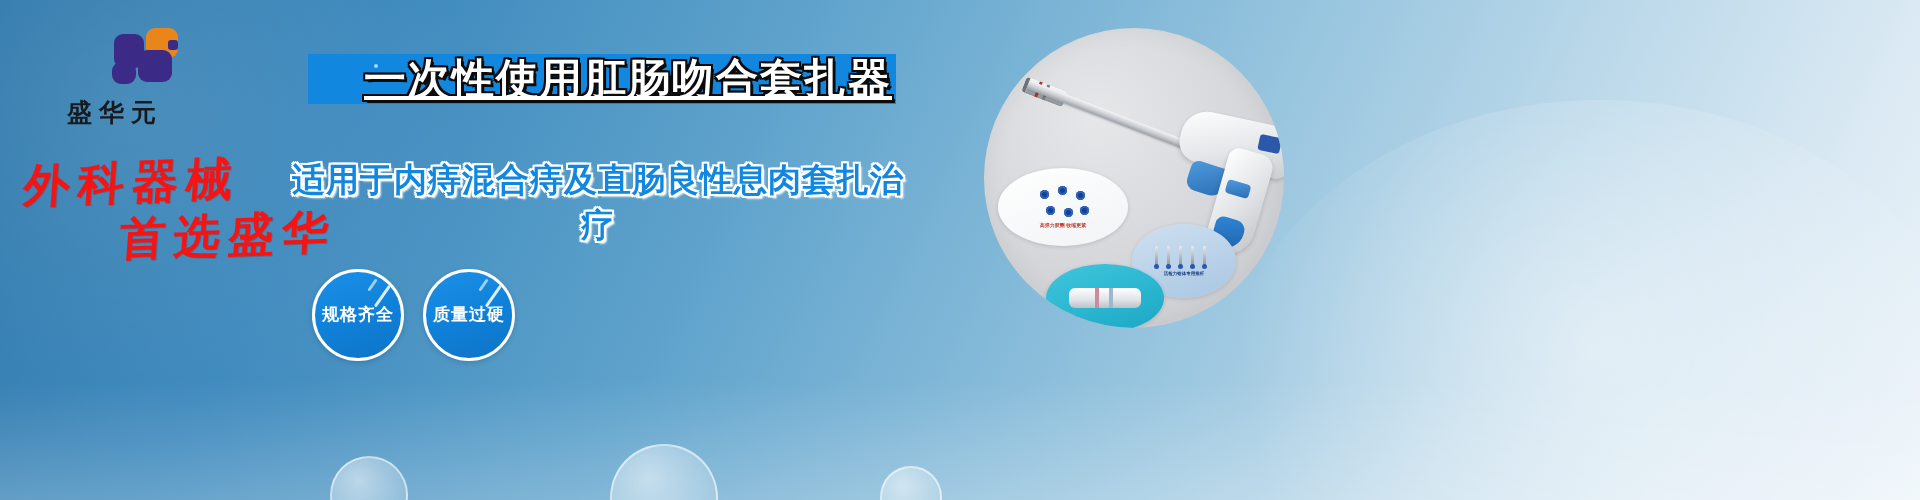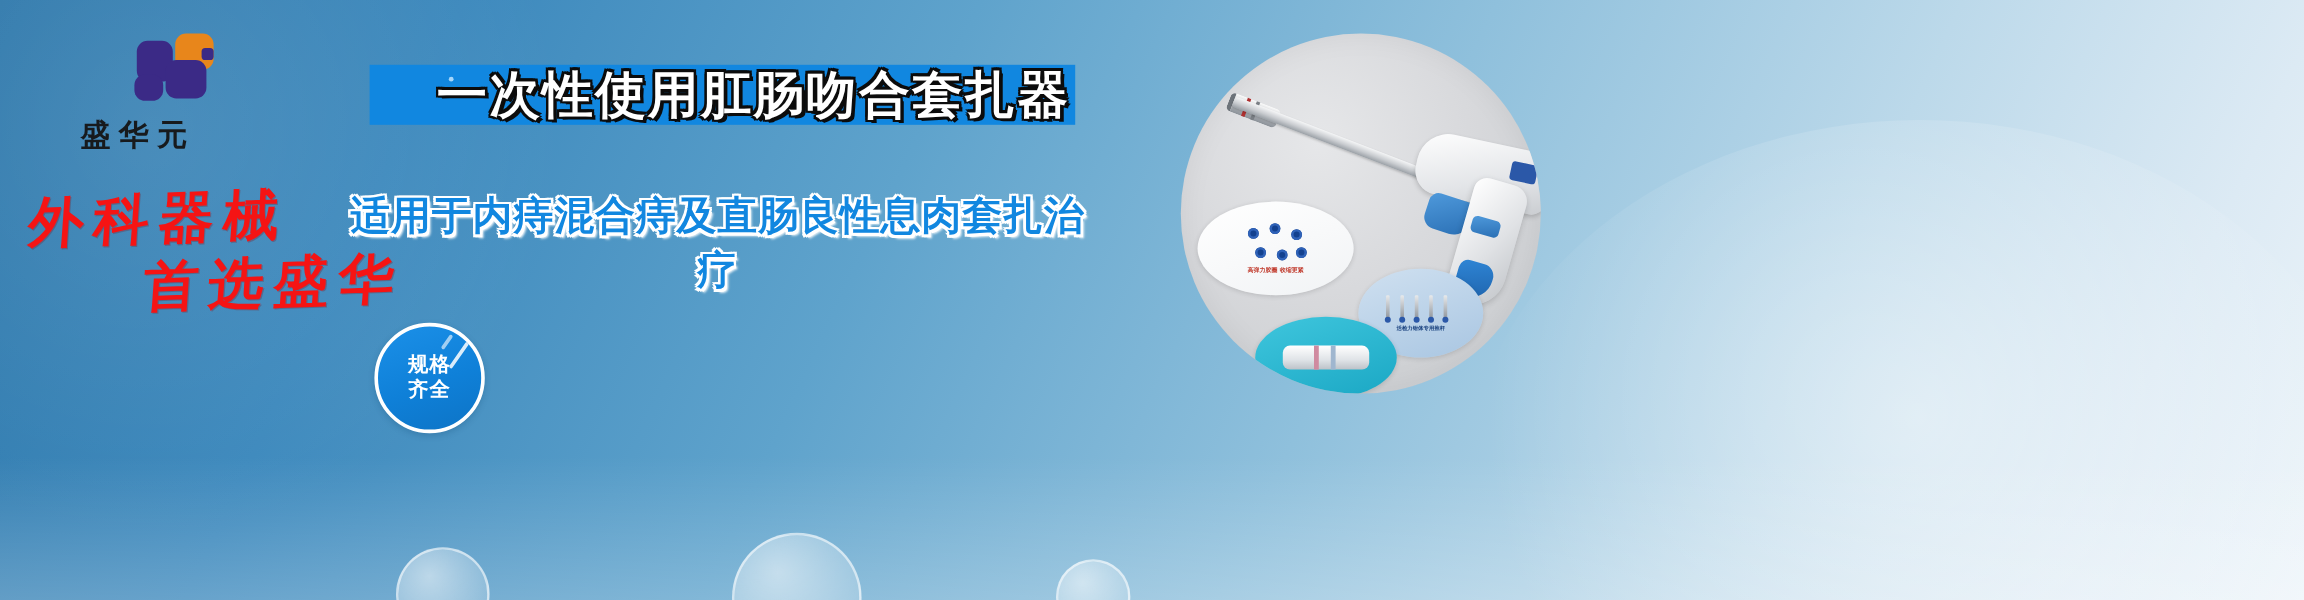--- a/index.html
+++ b/index.html
@@ -38,37 +38,37 @@
 
   
   .headline-bar{position:absolute;left:308px;top:54px;width:588px;height:50px;background:#1187e0;}
   .headline-bar .sparkle{position:absolute;width:4px;height:4px;background:#bfe4ff;border-radius:50%;opacity:.85;}
   .headline{position:absolute;left:308px;top:51px;width:640px;height:56px;line-height:56px;
     text-align:center;font-size:42px;font-weight:bold;color:#ffffff;letter-spacing:2px;
     font-family:"DejaVu Sans", sans-serif;
     text-shadow:
       2px 0 0 #0c0c0c,-2px 0 0 #0c0c0c,0 2px 0 #0c0c0c,0 -2px 0 #0c0c0c,
       2px 2px 0 #0c0c0c,-2px 2px 0 #0c0c0c,2px -2px 0 #0c0c0c,-2px -2px 0 #0c0c0c,
-      3px 3px 0 #0c0c0c;}
+      3px 3px 0 #0c0c0c; text-decoration: underline;}
 
   
   .subtitle{position:absolute;left:288px;top:158px;width:620px;text-align:center;
     font-size:33px;font-weight:bold;color:#1187e0;letter-spacing:1px;
     font-family:"DejaVu Sans", sans-serif;
     text-shadow:
       2px 0 0 #ffffff,-2px 0 0 #ffffff,0 2px 0 #ffffff,0 -2px 0 #ffffff,
       2px 2px 0 #ffffff,-2px 2px 0 #ffffff,2px -2px 0 #ffffff,-2px -2px 0 #ffffff,
       3px 3px 2px rgba(255,255,255,.9);}
 
   
   .badges{position:absolute;left:312px;top:269px;width:530px;height:92px;display:flex;gap:19px;}
   .badge{position:relative;width:92px;height:92px;border-radius:50%;
     background:linear-gradient(160deg,#1b90e8 0%,#0f80d8 55%,#0d74c6 100%);
     border:3px solid #ffffff;box-shadow:0 2px 5px rgba(10,60,100,.22);
-    display:flex;flex-direction:column;align-items:center;justify-content:center;
+    display:flex;align-items:center;justify-content:center;
     color:#ffffff;font-size:17px;font-weight:bold;line-height:1.24;letter-spacing:1px;
     font-family:"DejaVu Sans", sans-serif;overflow:hidden;}
   .badge .slash{position:absolute;width:3px;height:26px;background:rgba(255,255,255,.85);
     transform:rotate(35deg);right:17px;top:11px;border-radius:2px;}
   .badge .slash2{position:absolute;width:3px;height:14px;background:rgba(255,255,255,.6);
     transform:rotate(35deg);right:27px;top:6px;border-radius:2px;}
   .badge span{display:block;}
 
   
   .photo{position:absolute;left:984px;top:28px;width:300px;height:300px;border-radius:50%;
@@ -165,20 +165,26 @@
 
 <div class="subtitle">适用于内痔混合痔及直肠良性息肉套扎治疗</div>
 
 <div class="badges">
   <div class="badge">
     <i class="slash"></i>
     <i class="slash2"></i>
     <span>规格</span>
     <span>齐全</span>
   </div>
+  <div class="badge">
+    <i class="slash"></i>
+    <i class="slash2"></i>
+    <span>质量</span>
+    <span>过硬</span>
+  </div>
 </div>
 
 <div class="photo">
   <div class="tool-tip">
       <i></i>
       <i class="b"></i>
     </div>
   <div class="tool-shaft"></div>
   <div class="tool-body">
     <span class="keys"></span>

